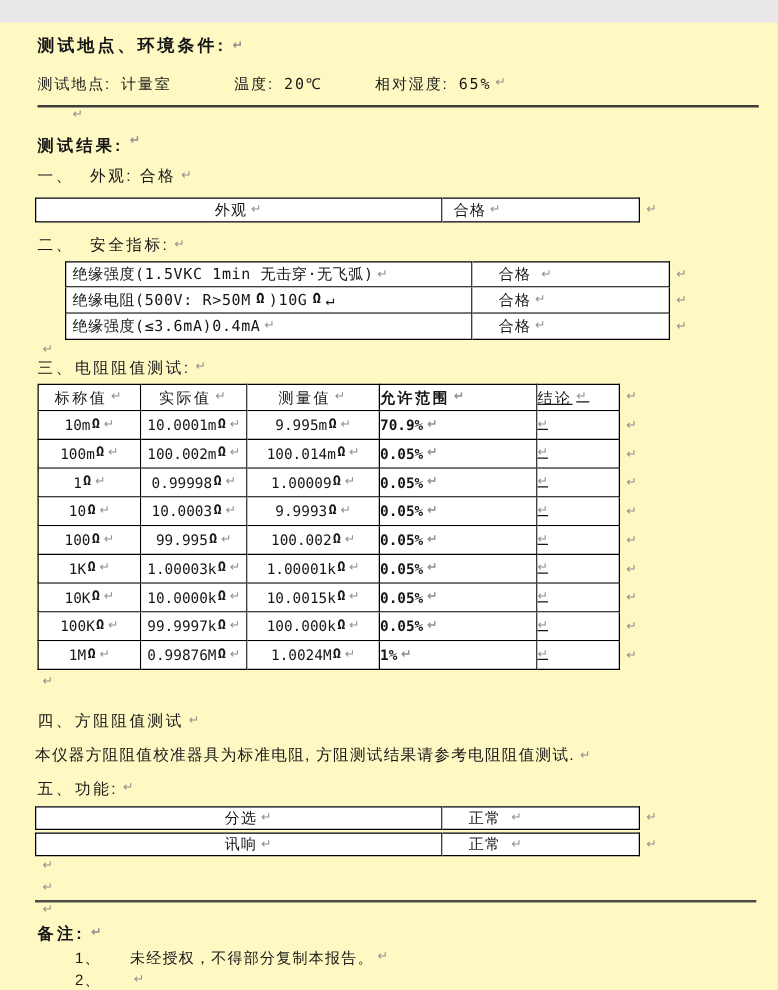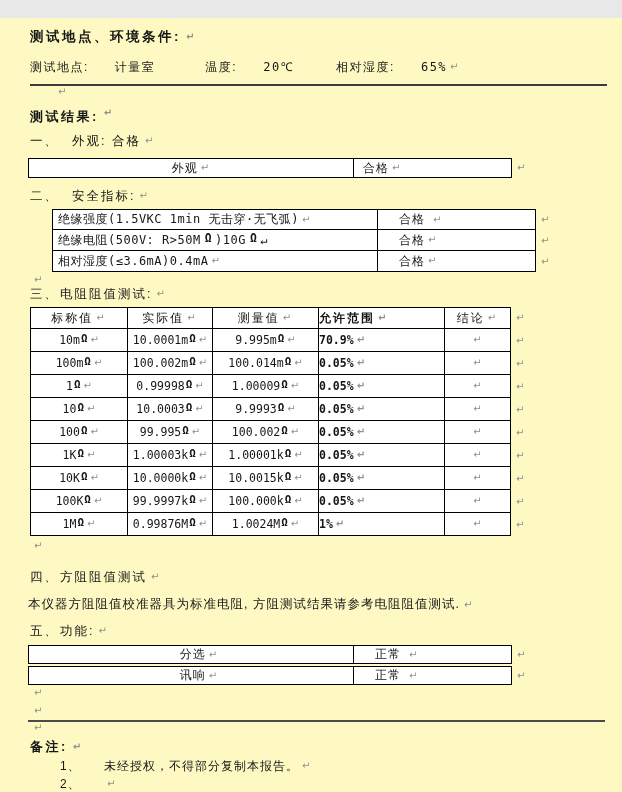--- a/index.html
+++ b/index.html
@@ -15,21 +15,21 @@
   .mark-line{margin:0 0 0 58px;height:12px;display:flex;align-items:center;}
   
   .doc-title{
     margin:10px 0 0 30px;font-size:13.5px;font-weight:bold;
     letter-spacing:2.5px;line-height:18px;display:flex;align-items:center;gap:5px;
   }
   .env-line{
     margin:13px 0 0 30px;font-size:12px;letter-spacing:1.5px;
     line-height:16px;display:flex;align-items:center;
   }
-  .env-pair{display:flex;align-items:center;gap:18px;}
+  .env-pair{display:flex;align-items:center;}
   .env-pair .lbl{margin-right:8px;}
   .env-temp{margin-left:50px;}
   .env-hum{margin-left:42px;}
   .mono{font-family:"DejaVu Sans Mono","Liberation Sans",sans-serif;}
   .hr-top{height:2px;background:#3c3c3c;width:577px;margin:9px 0 0 30px;}
   .hr-bottom{height:2px;background:#4a4a4a;width:577px;margin:3px 0 0 28px;}
   .results-title{
     margin:10px 0 0 30px;font-size:13px;font-weight:bold;letter-spacing:2.5px;
     line-height:17px;display:flex;align-items:flex-start;gap:5px;
   }
@@ -67,25 +67,25 @@
   .tbl-safety .c1{width:326px;padding-left:5px;letter-spacing:0.5px;}
   .tbl-safety .c2{width:158px;padding-left:21px;}
   
   .tbl-res{margin-top:5px;margin-left:30px;}
   .tbl-res .t-cell{letter-spacing:0;}
   .tbl-res .hrow .t-cell{height:22px;letter-spacing:2px;font-size:12px;}
   .tbl-res .drow .t-cell{
     height:23px;font-family:"DejaVu Sans Mono","Liberation Sans",sans-serif;
     font-size:11.5px;
   }
-  .tbl-res .cc1{width:98px;justify-content:center;}
+  .tbl-res .cc1{width:83px;justify-content:center;}
   .tbl-res .cc2{width:85px;justify-content:center;}
   .tbl-res .cc3{width:106px;justify-content:center;}
   .tbl-res .cc4{width:126px;font-weight:bold;}
-  .tbl-res .cc5{width:66px;justify-content:center;}
+  .tbl-res .cc5{width:66px;text-decoration:underline;}
   
   .tbl-func{margin-top:6px;}
   .tbl-func .t-cell{height:19px;padding-left:16px;}
   .tbl-func .t-row + .t-row{margin-top:2px;}
   .tbl-func .t-row + .t-row .t-cell{border-top:1px solid #000;}
   .tbl-func .c1{width:326px;justify-content:center;}
   .tbl-func .c2{width:158px;padding-left:21px;}
   
   .ohm{font-weight:bold;font-size:0.95em;position:relative;top:-2px;margin-left:1px;}
   
@@ -199,21 +199,21 @@
         <span class="cell-text">
           <span>合格</span>
           <span class="mark">↵</span>
         </span>
       </div>
       <span class="t-mark mark">↵</span>
     </div>
     <div class="t-row">
       <div class="t-cell c1 mono">
         <span class="cell-text">
-          <span>相对湿度(≤3.6mA)0.4mA</span>
+          <span>绝缘强度(≤3.6mA)0.4mA</span>
           <span class="mark">↵</span>
         </span>
       </div>
       <div class="t-cell c2">
         <span class="cell-text">
           <span>合格</span>
           <span class="mark">↵</span>
         </span>
       </div>
       <span class="t-mark mark">↵</span>

